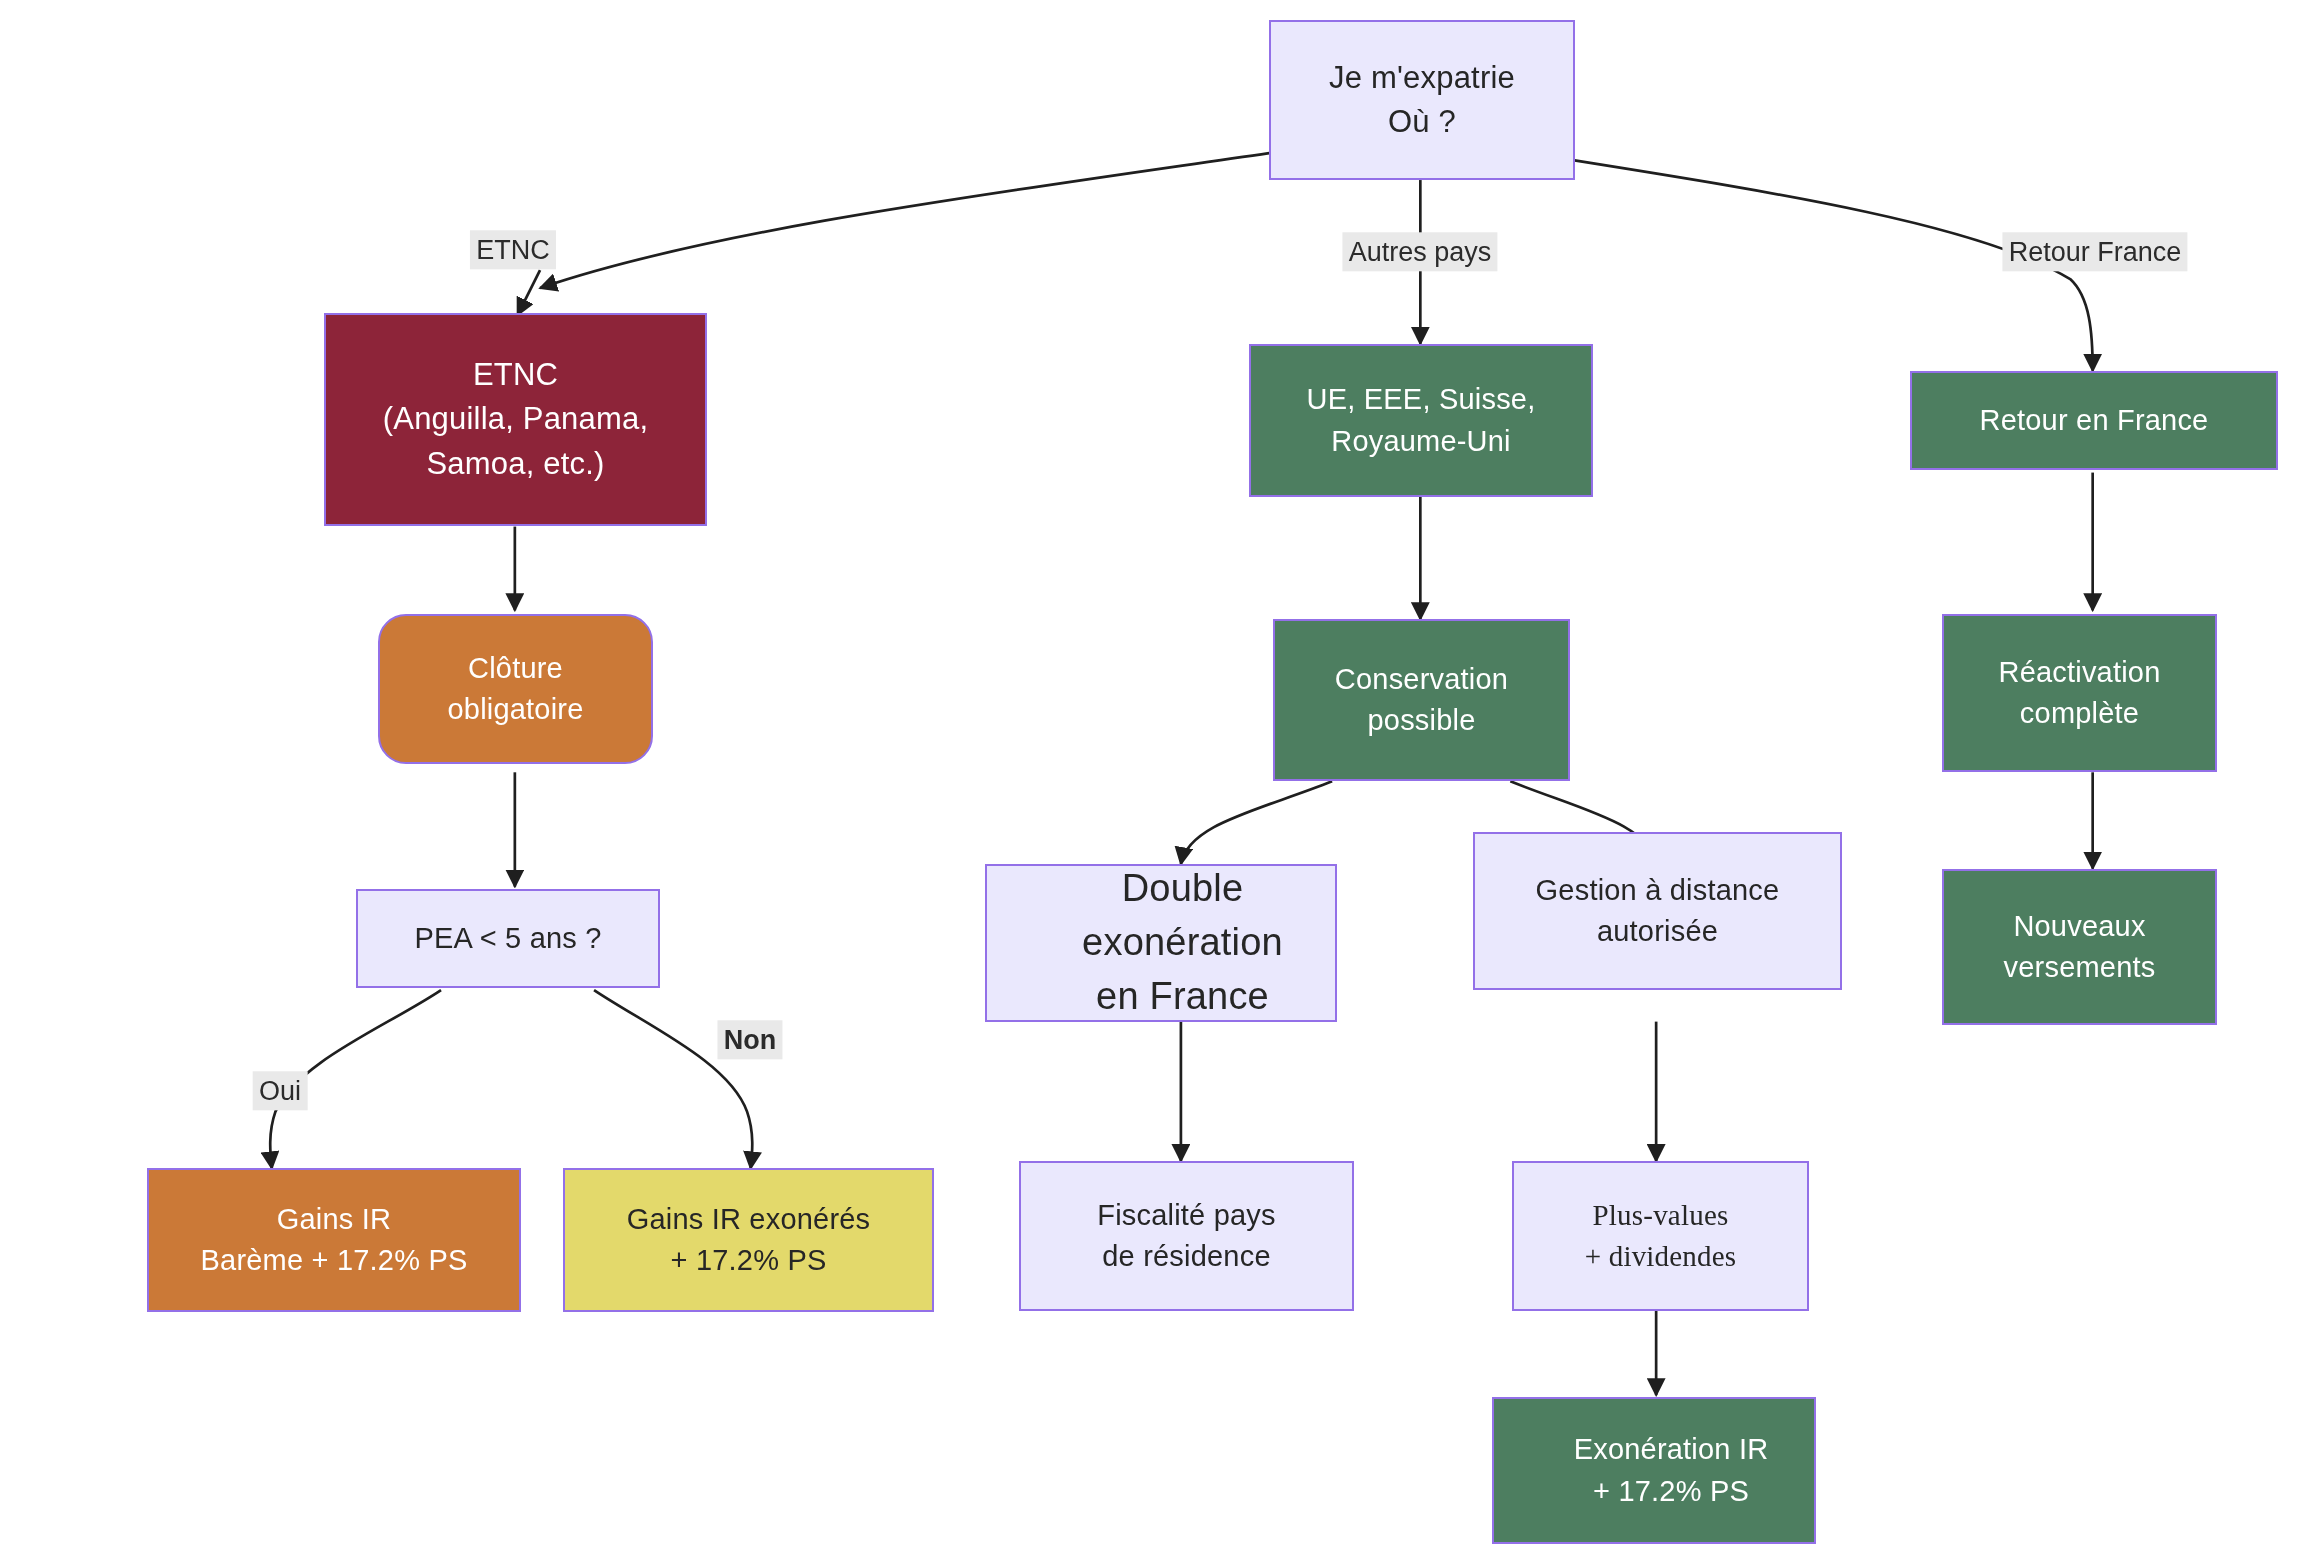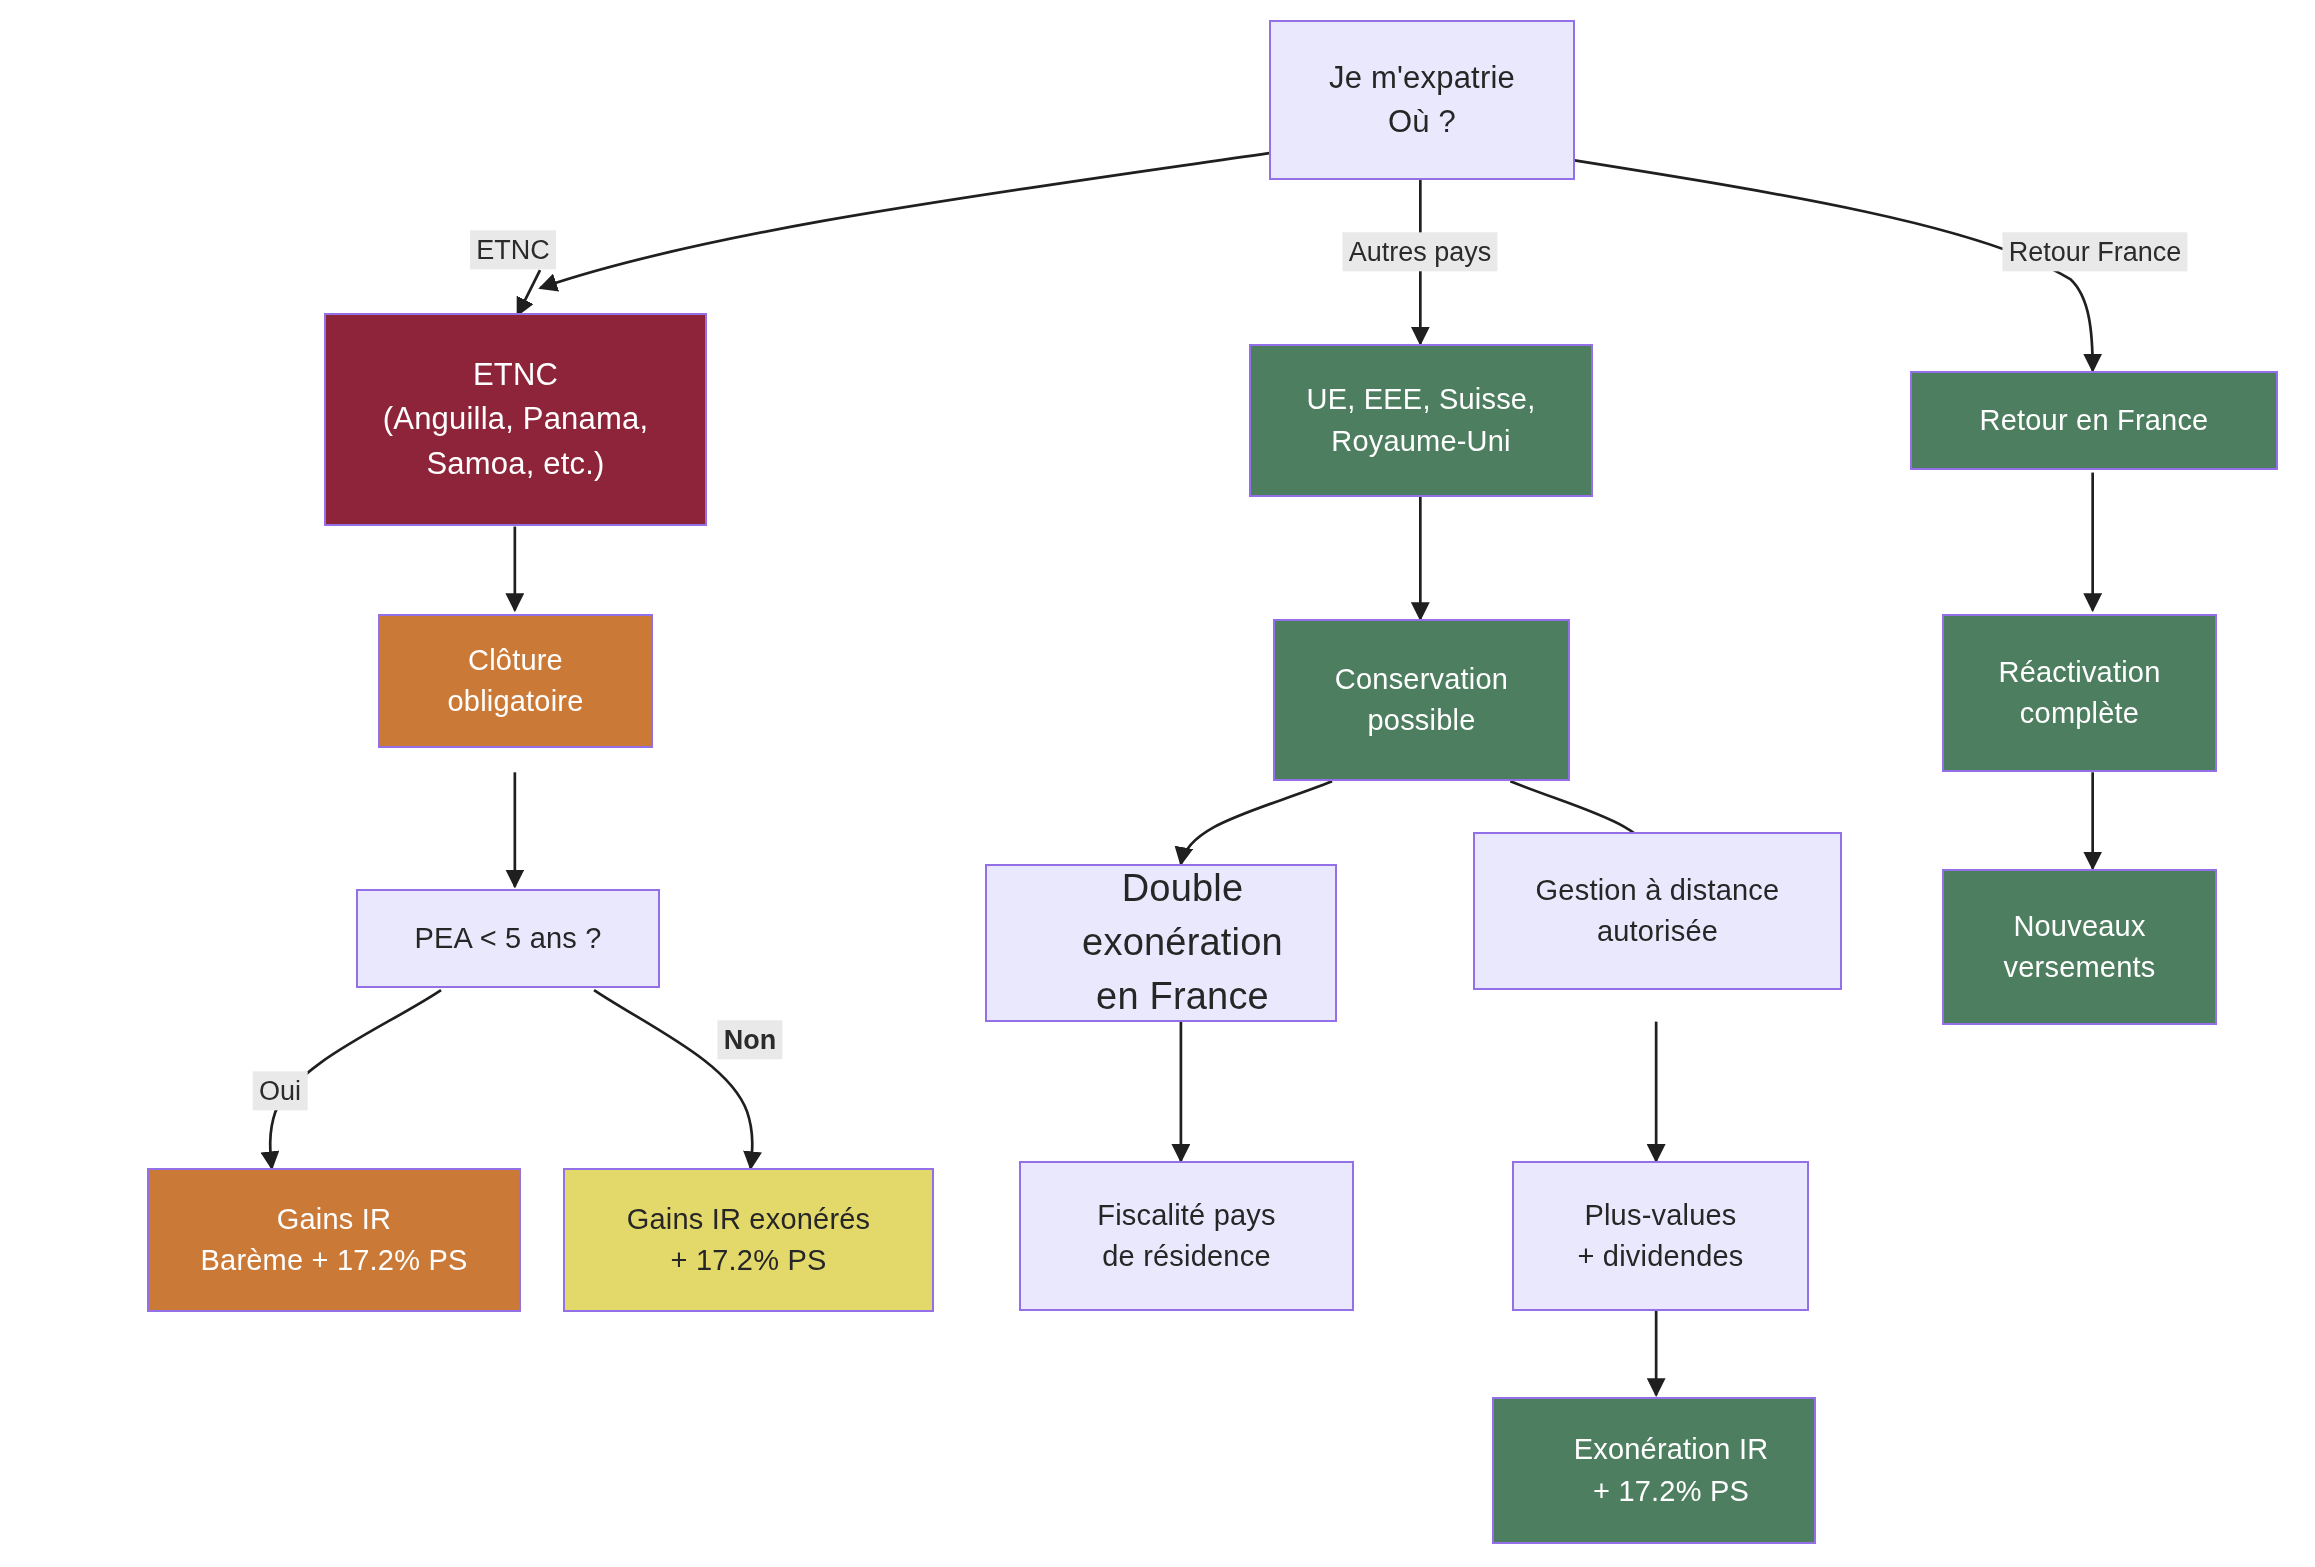--- a/index.html
+++ b/index.html
@@ -120,21 +120,21 @@
     <path class="edge-path" d="M 2325 858 L 2325 965" marker-end="url(#arrow)"></path>
   </svg>
 
   <div class="node-box node-lav" style="left:1269px; top:20px; width:306px; height:160px; font-size:31px;">Je m'expatrie
 Où ?</div>
 
   <div class="node-box node-red" style="left:324px; top:313px; width:383px; height:213px; font-size:31px;">ETNC
 (Anguilla, Panama,
 Samoa, etc.)</div>
 
-  <div class="node-box node-orange" style="left:378px; top:614px; width:275px; height:134px; font-size:29px;">Clôture
+  <div class="node-box node-orange" style="left:378px; top:614px; width:275px; height:150px; font-size:29px;border-radius:28px;">Clôture
 obligatoire</div>
 
   <div class="node-box node-lav" style="left:356px; top:889px; width:304px; height:99px; font-size:29px;">PEA &lt; 5 ans ?</div>
 
   <div class="node-box node-orange" style="left:99px; top:1168px; width:374px; height:144px; font-size:29px;margin-left:48px;">Gains IR
 Barème + 17.2% PS</div>
 
   <div class="node-box node-yellow" style="left:563px; top:1168px; width:371px; height:144px; font-size:29px;">Gains IR exonérés
 + 17.2% PS</div>
 
@@ -146,21 +146,21 @@
 
   <div class="node-box node-lav" style="left:985px; top:864px; width:352px; height:158px; font-size:38px;padding-left:43px;">Double exonération
 en France</div>
 
   <div class="node-box node-lav" style="left:1473px; top:832px; width:369px; height:158px; font-size:29px;">Gestion à distance
 autorisée</div>
 
   <div class="node-box node-lav" style="left:1019px; top:1161px; width:335px; height:150px; font-size:29px;">Fiscalité pays
 de résidence</div>
 
-  <div class="node-box node-lav" style="left:1512px; top:1161px; width:297px; height:150px; font-size:29px;">Plus-values
+  <div class="node-box node-lav" style="left:1512px; top:1161px; width:297px; height:150px; font-size:29px;font-family:Liberation Serif, serif;">Plus-values
 + dividendes</div>
 
   <div class="node-box node-green" style="left:1492px; top:1397px; width:324px; height:147px; font-size:29px;padding-left:34px;">Exonération IR
 + 17.2% PS</div>
 
   <div class="node-box node-green" style="left:1910px; top:371px; width:368px; height:99px; font-size:29px;">Retour en France</div>
 
   <div class="node-box node-green" style="left:1942px; top:614px; width:275px; height:158px; font-size:29px;">Réactivation
 complète</div>
 

